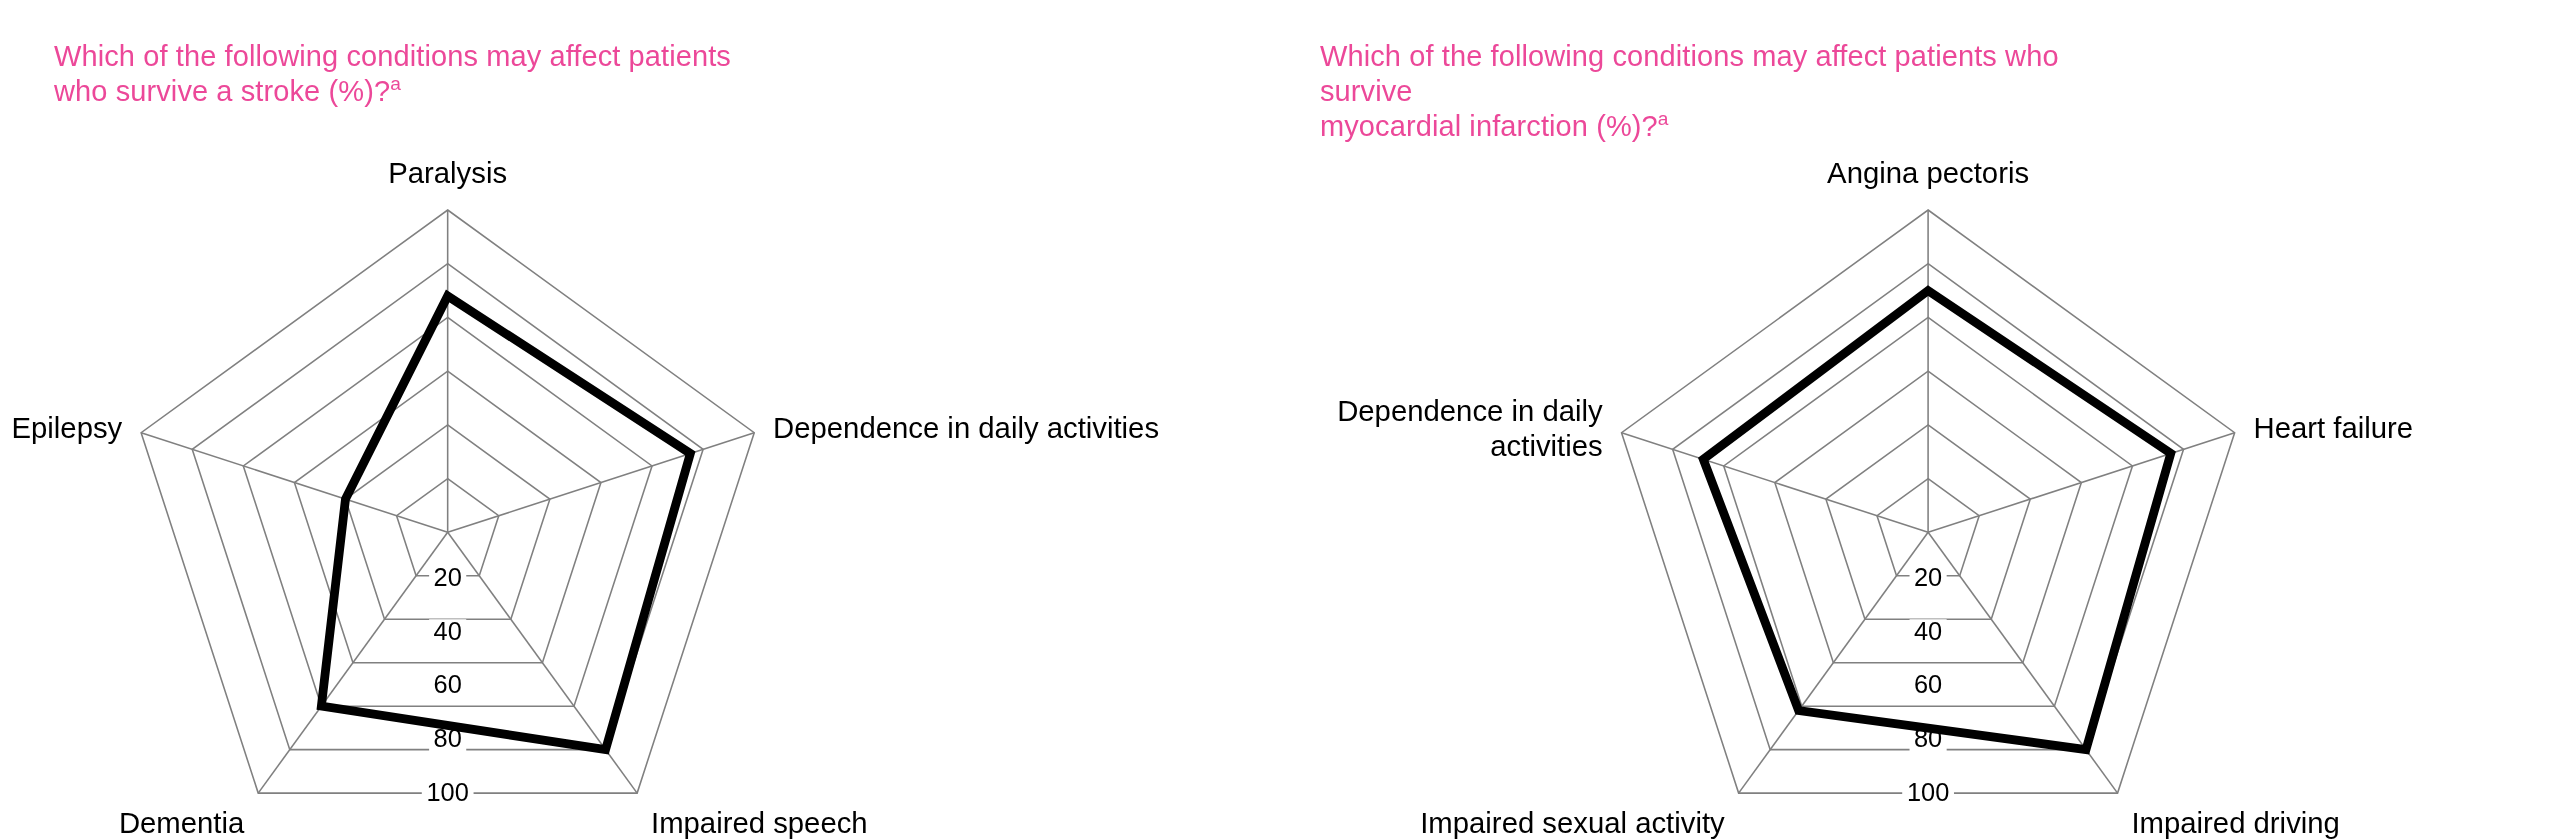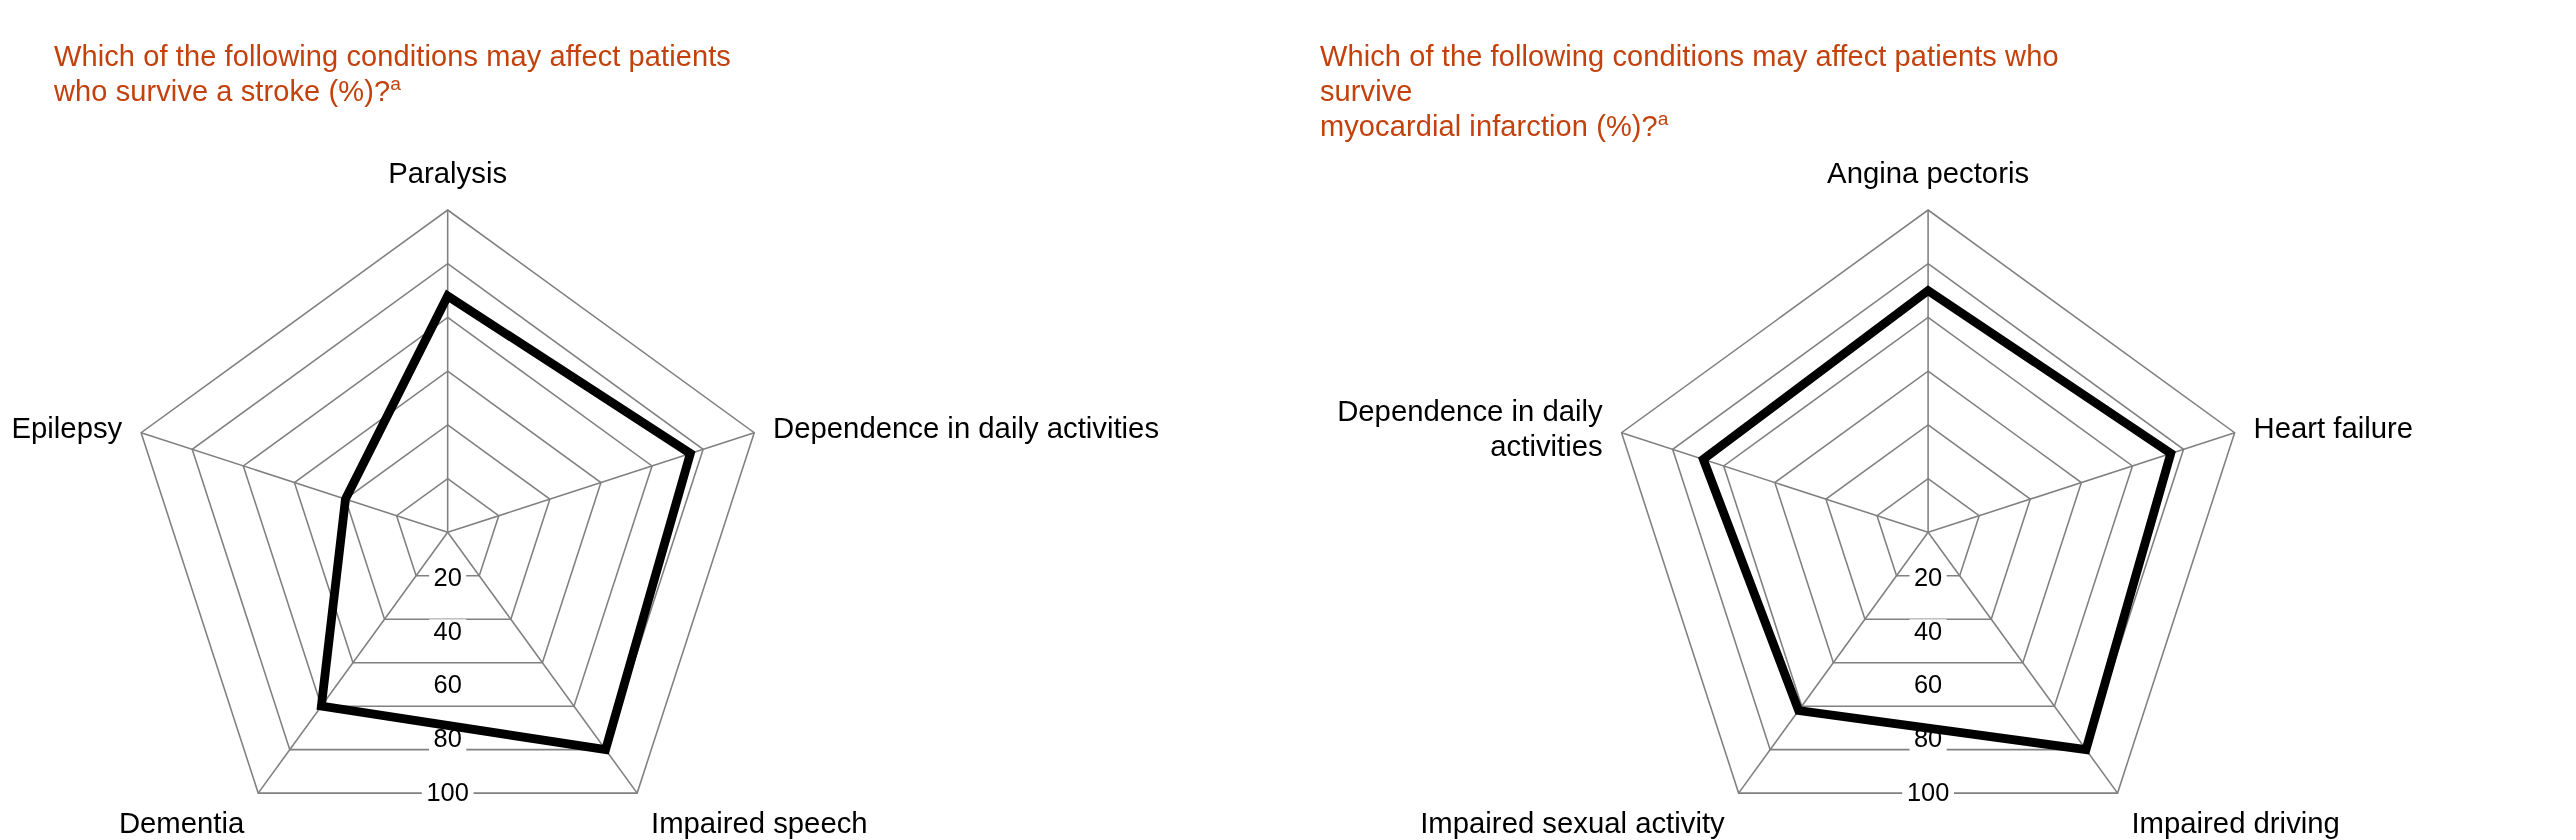--- a/index.html
+++ b/index.html
@@ -30,21 +30,21 @@
   }
   #panel-left  { left: 0px;    width: 1288px; }
   #panel-right { left: 1288px; width: 1288px; }
 
   .panel-title {
     position: absolute;
     top: 0px;
     font-size: 29px;
     line-height: 35px;
     font-weight: normal;
-    color: #c2410c;
+    color: #ec4899;
     white-space: pre-line;
     letter-spacing: 0.1px;
   }
   #panel-left .panel-title  { left: 54px; top: 3.9px; width: 684px; }
   #panel-right .panel-title { left: 32px; top: 3.9px; width: 743px; }
 
   .panel-title sup {
     font-size: 0.66em;
     vertical-align: super;
     line-height: 0;

